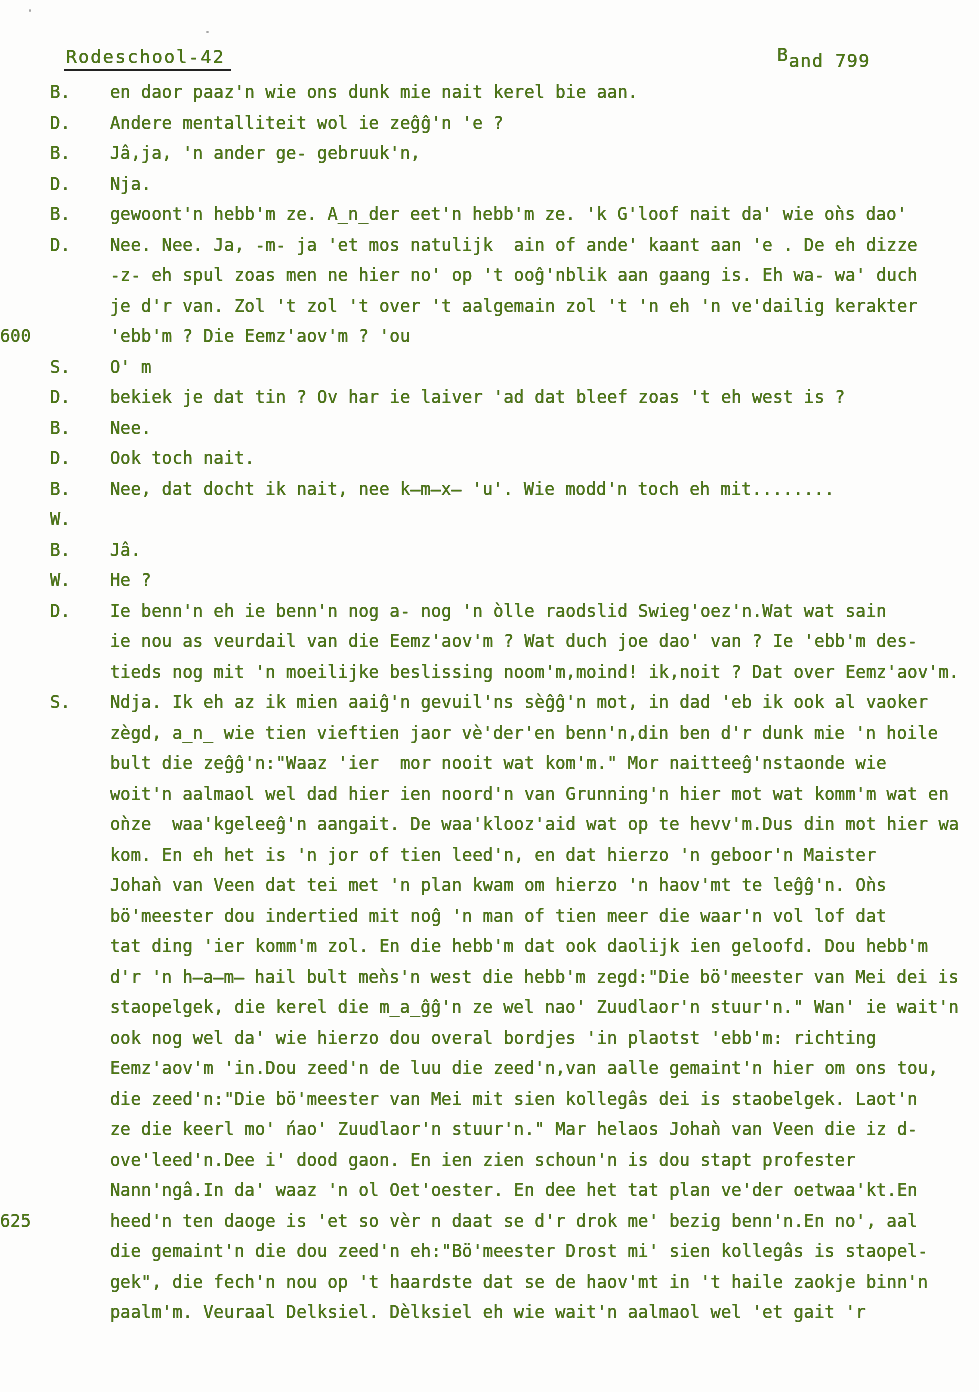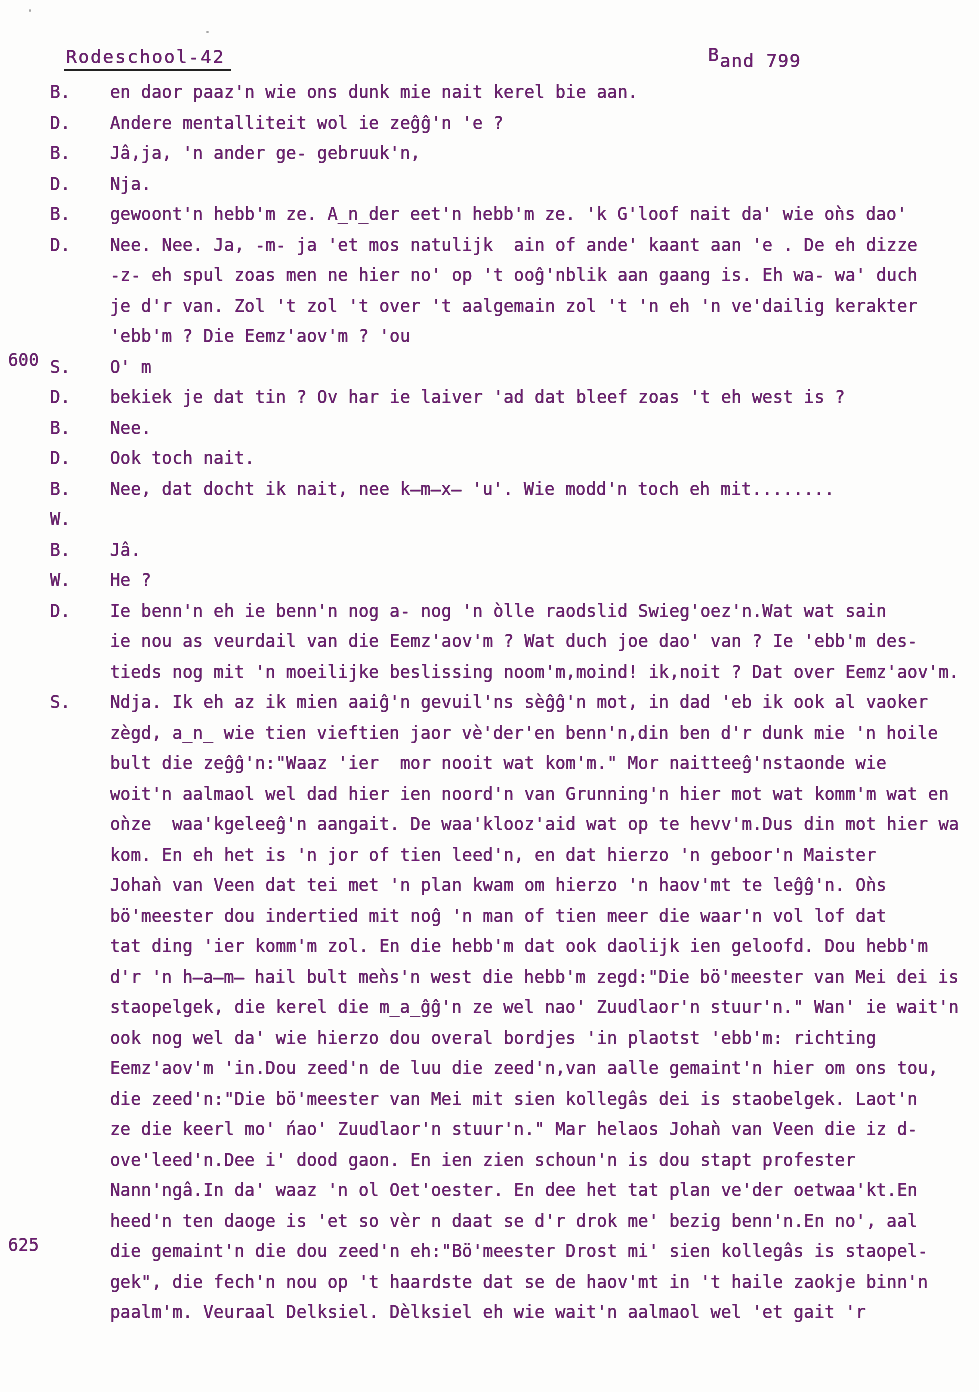--- a/index.html
+++ b/index.html
@@ -8,37 +8,37 @@
     background: #e8e8e6;
   }
   .page {
     position: relative;
     width: 979px;
     height: 1392px;
     margin: 0 auto;
     background: #fdfdfc;
     overflow: hidden;
     font-family: "DejaVu Sans Mono", "Liberation Mono", monospace;
-    color: #701a75;
+    color: #4d7c0f;
   }
   
   .hdr-title {
     position: absolute;
     left: 64px;
     top: 46px;
     font-size: 18px;
     letter-spacing: 1.4px;
     border-bottom: 2px solid #222;
     padding: 0 6px 2px 2px;
     text-shadow: 0 0 0.4px #1d1d1d;
     white-space: pre;
   }
   .hdr-band {
     position: absolute;
-    left: 708px;
+    left: 777px;
     top: 50px;
     font-size: 18px;
     letter-spacing: 0.8px;
     text-shadow: 0 0 0.4px #1d1d1d;
     white-space: pre;
   }
   .hdr-band .raised {
     display: inline-block;
     position: relative;
     top: -6px;
@@ -53,23 +53,22 @@
   .line {
     position: relative;
     height: 30.5px;
     font-size: 17px;
     letter-spacing: 0.12px;
     white-space: pre;
     text-shadow: 0 0 0.45px #1d1d1d;
   }
   .line .margin-num {
     position: absolute;
-    left: 8px;
+    left: 0;
     top: 0;
-    margin-top: 24px;
   }
   .line .speaker {
     position: absolute;
     left: 50px;
     top: 0;
   }
   .line .txt {
     position: absolute;
     left: 110px;
     top: 0;

